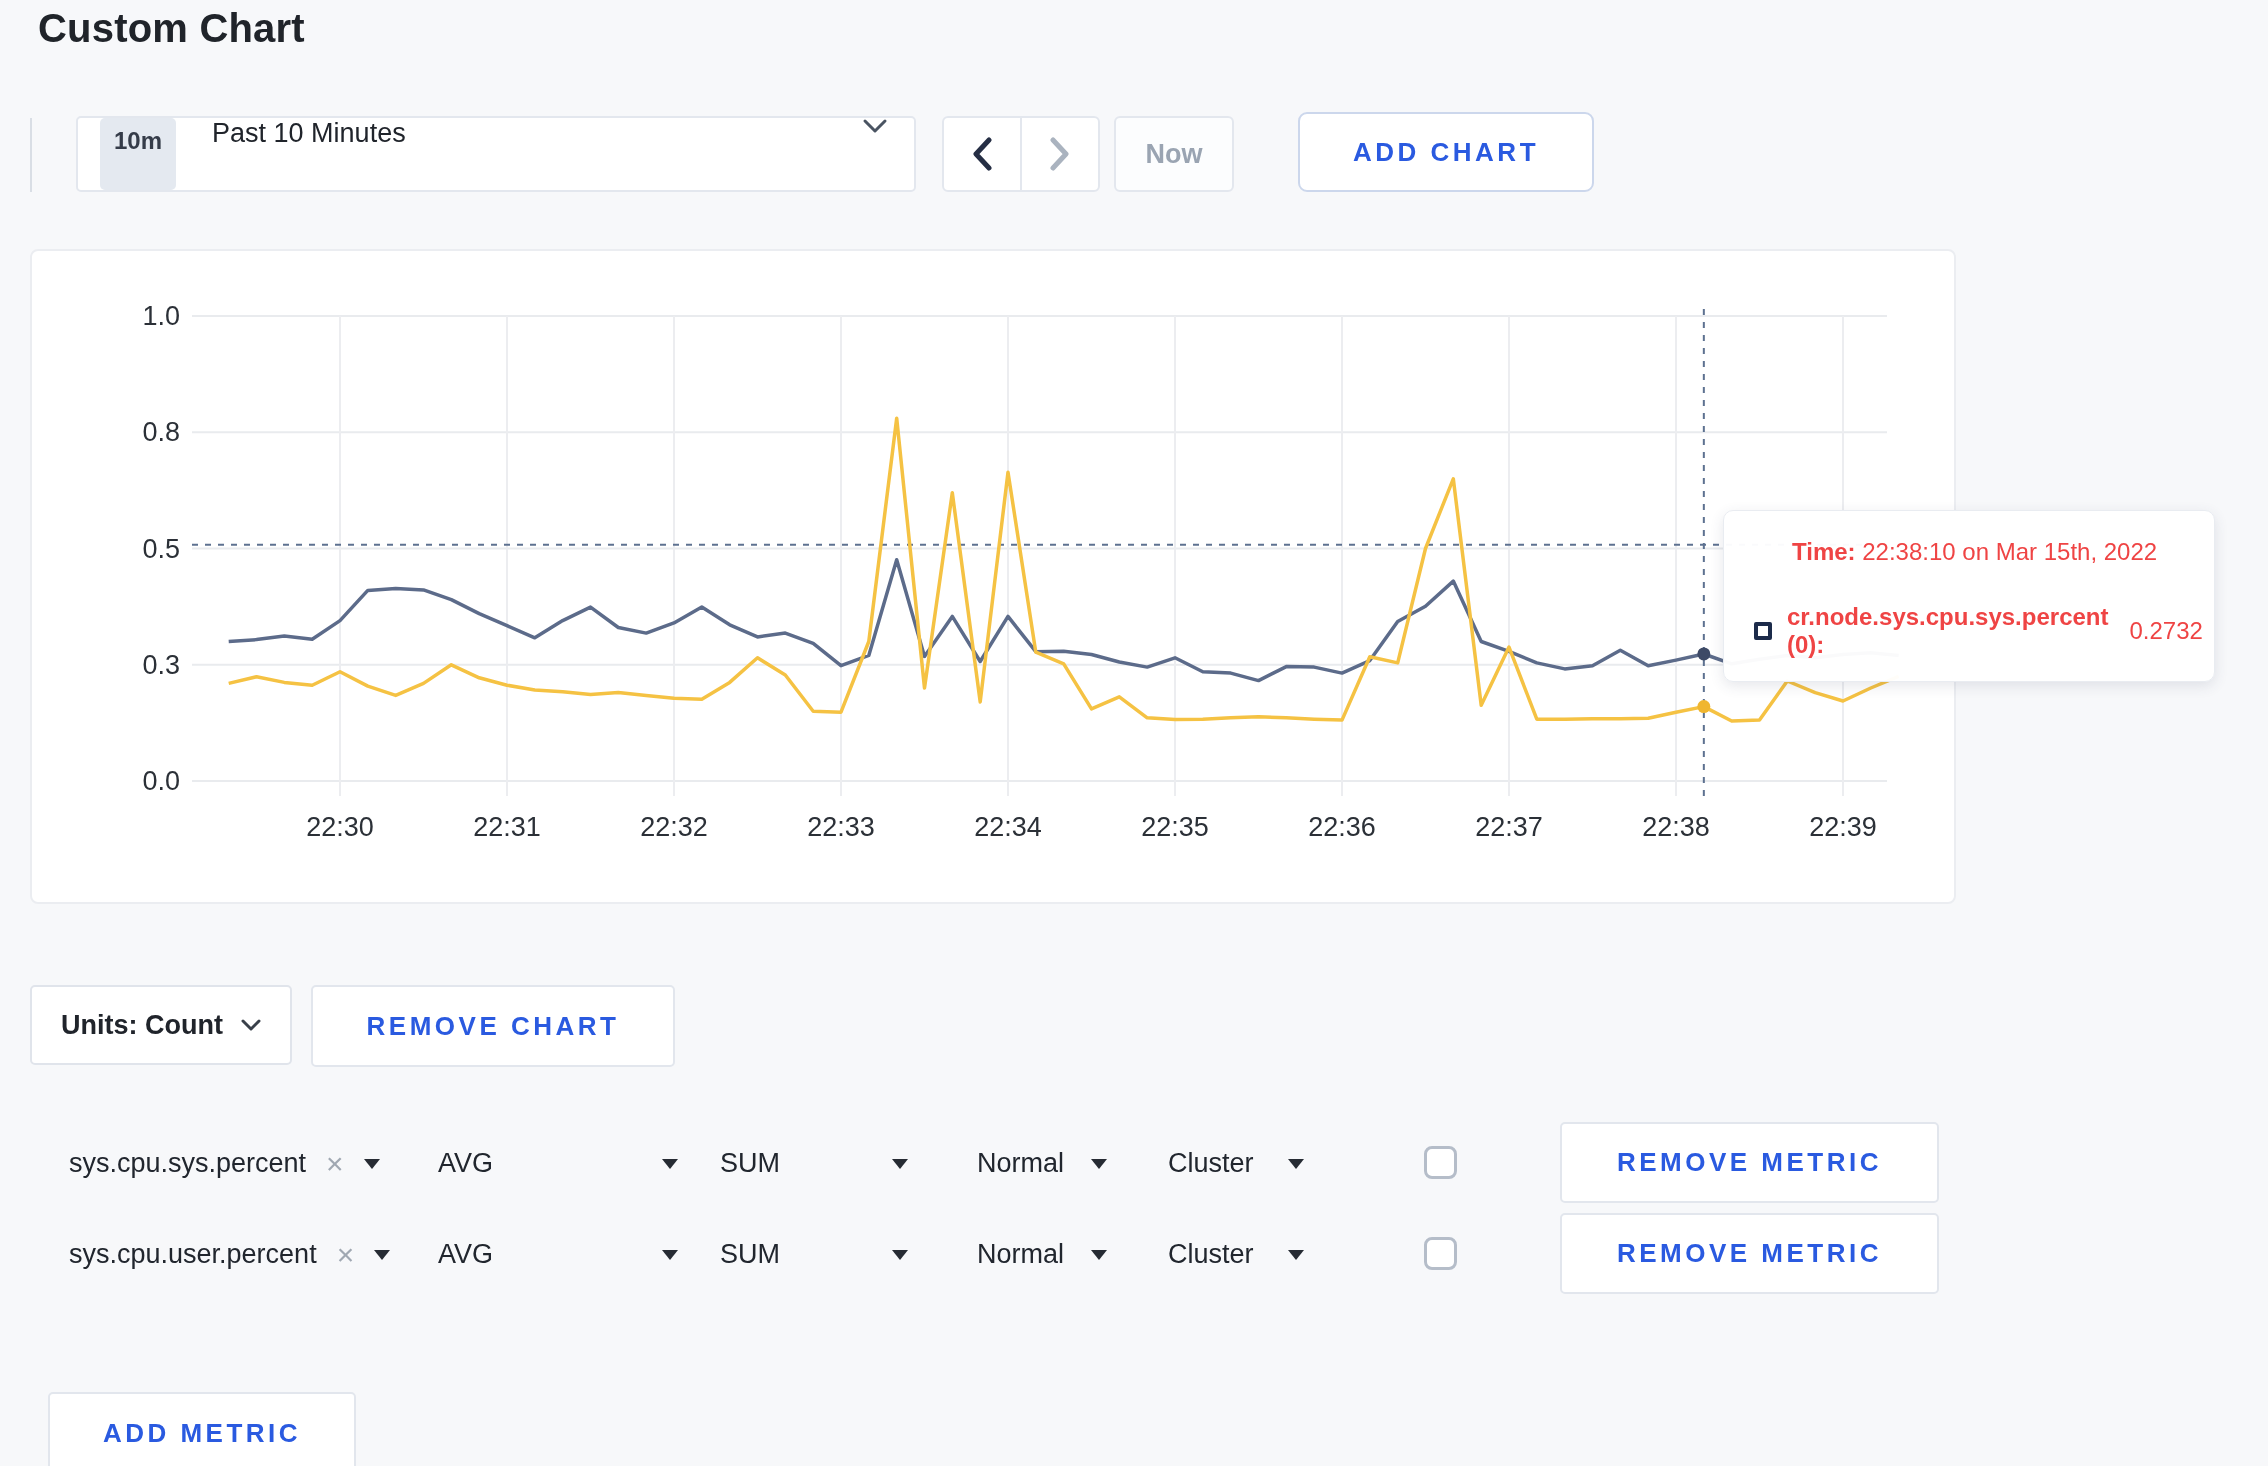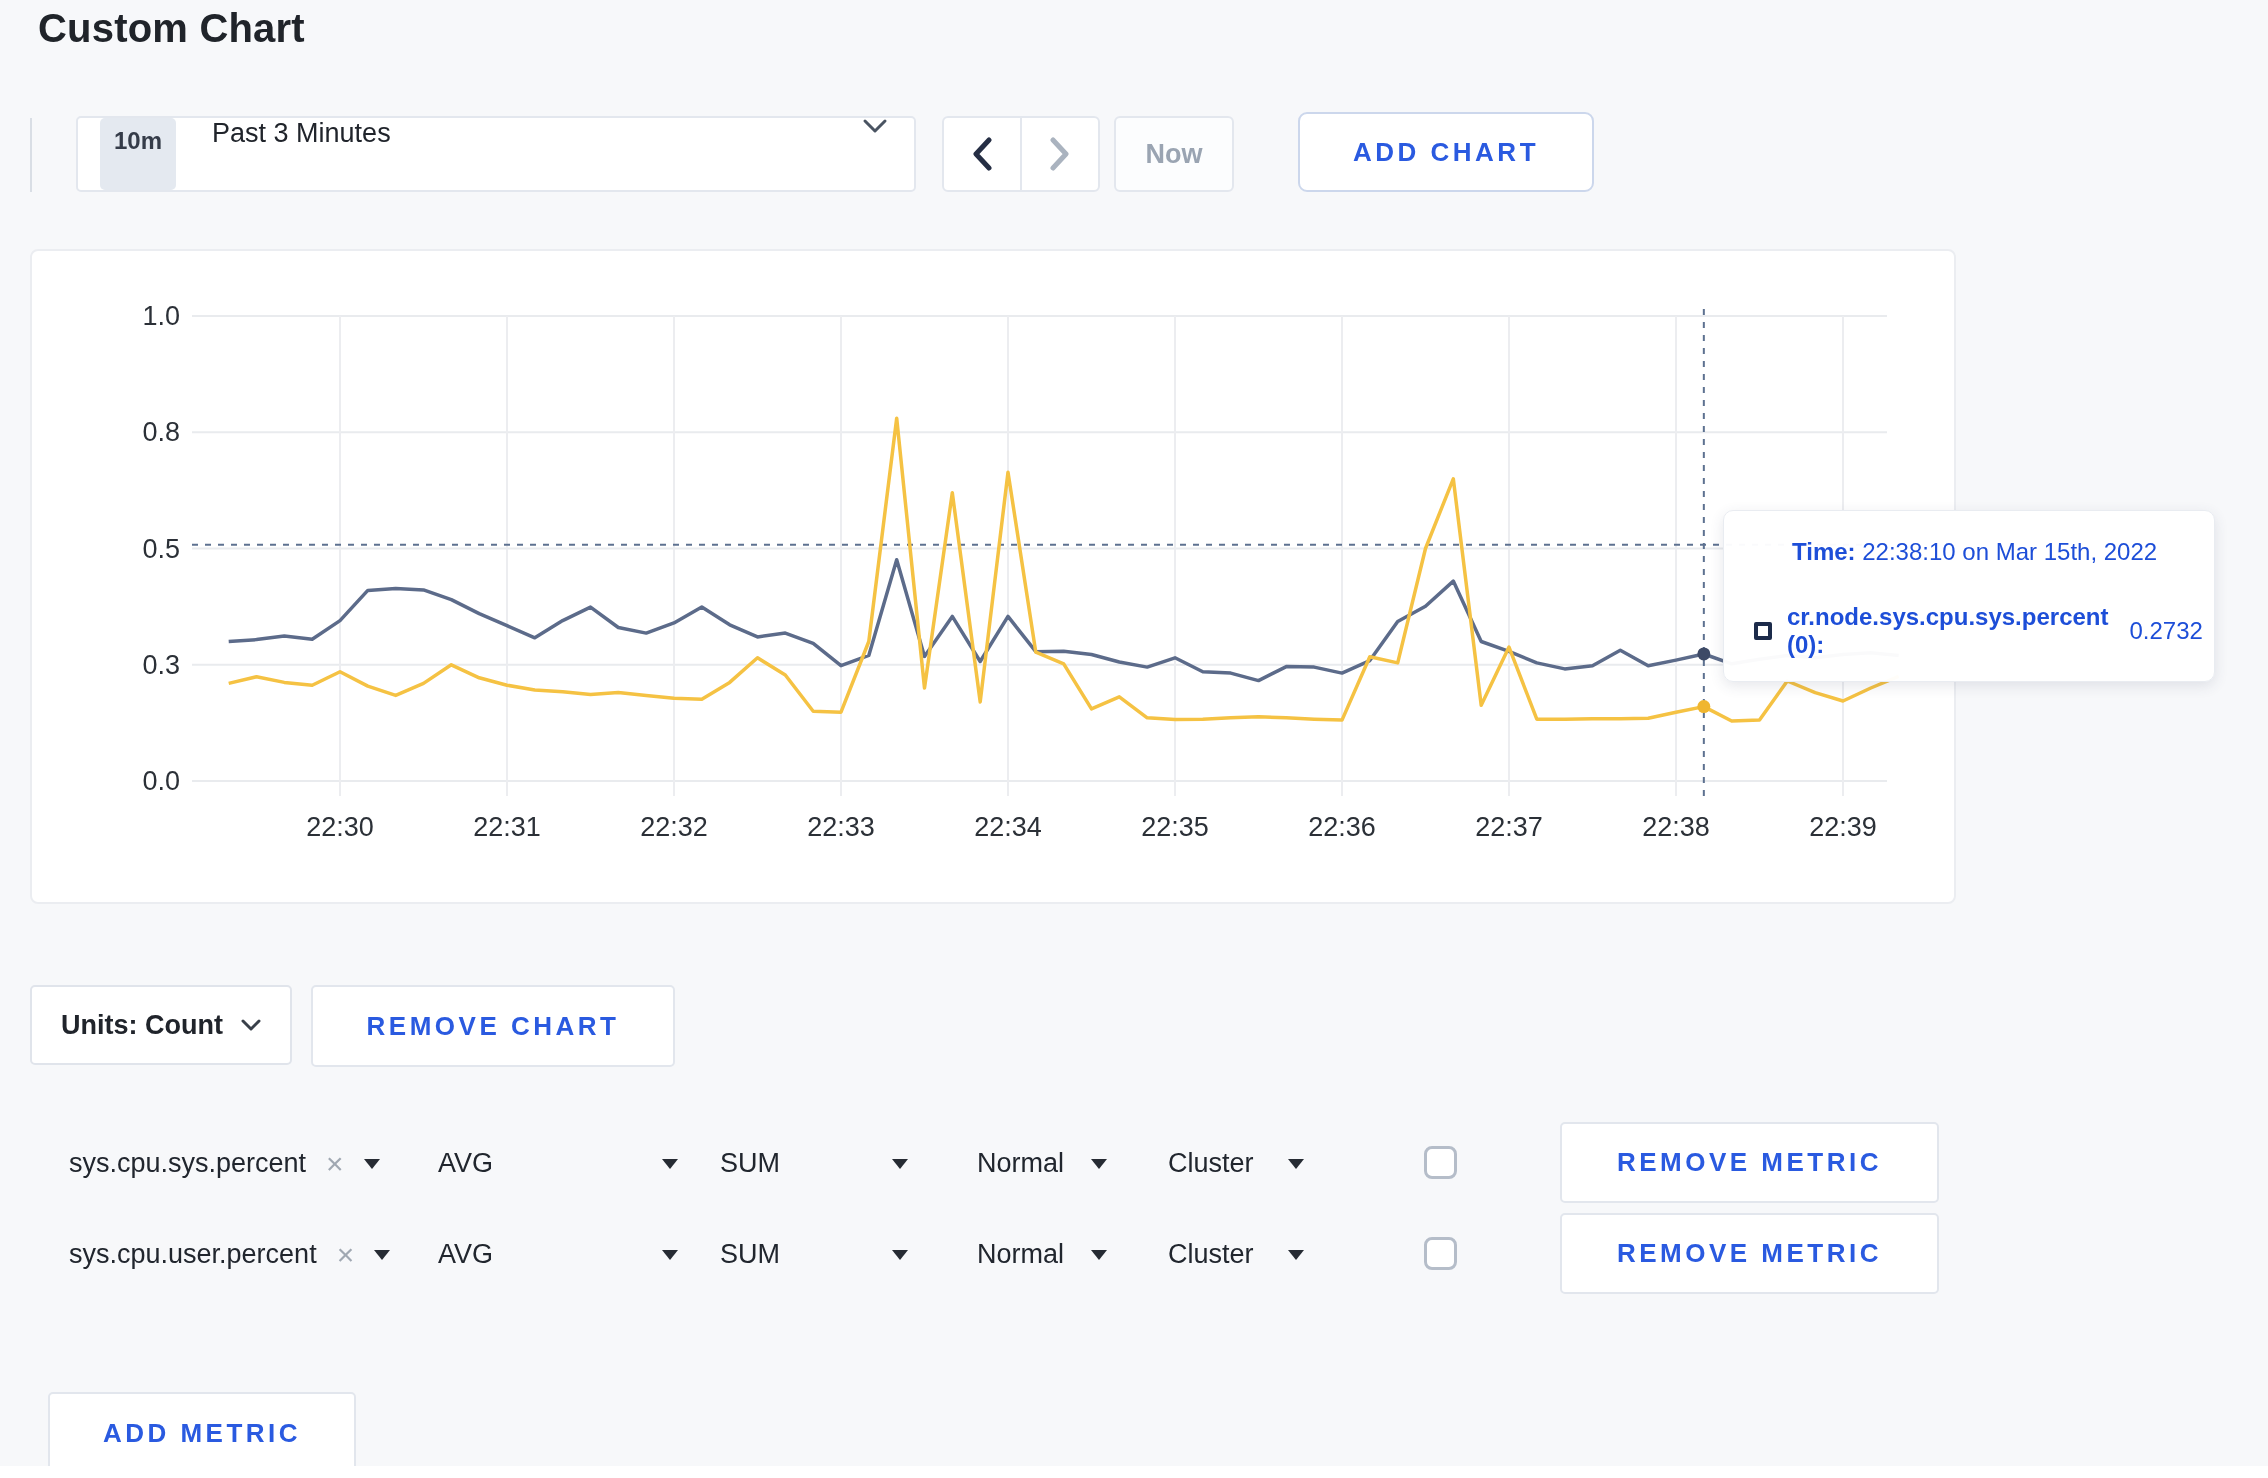--- a/index.html
+++ b/index.html
@@ -62,21 +62,21 @@
   }
   .chart-card svg { position: absolute; left: 0; top: 0; }
 
   
   .crosshair-tooltip {
     position: absolute; left: 1723px; top: 510px; width: 492px; height: 172px;
     background: rgba(255,255,255,0.97); border: 1px solid #e9ecf1; border-radius: 10px;
     box-shadow: 0 4px 14px rgba(50,60,90,0.12);
     padding: 27px 20px 22px 30px;
     display: flex; flex-direction: column; justify-content: space-between;
-    font-size: 24px; color: #1d4ed8; z-index: 5;
+    font-size: 24px; color: #ef4444; z-index: 5;
   }
   .tt-time { margin-left: 38px; }
   .tt-bold { font-weight: bold; }
   .tt-row { display: flex; align-items: center; gap: 15px; }
   .tt-swatch { width: 18px; height: 18px; border: 4px solid #000; border-radius: 2px; flex: none; }
   .tt-val { margin-left: 6px; }
 
   
   .units-select {
     position: absolute; left: 30px; top: 985px; width: 262px; height: 80px;
@@ -118,21 +118,21 @@
 </style>
 </head>
 <body>
 
 <h1 class="page-title">Custom Chart</h1>
 
 <div class="toolbar-divider"></div>
 
 <div class="tf-select">
   <span class="tf-badge">10m</span>
-  <span class="tf-label">Past 3 Minutes</span>
+  <span class="tf-label">Past 10 Minutes</span>
   <svg class="tf-chevron" width="26" height="16" viewBox="0 0 26 16">
       <polyline points="3,3 13,13 23,3" fill="none" stroke="#4a5462" stroke-width="3" stroke-linecap="round" stroke-linejoin="round"></polyline>
     </svg>
 </div>
 
 <div class="range-arrows">
   <button class="arrow-btn">
     <svg width="22" height="34" viewBox="0 0 22 34">
         <polyline points="18,3 5,17 18,31" fill="none" stroke="#252e44" stroke-width="5" stroke-linecap="round" stroke-linejoin="round"></polyline>
       </svg>

